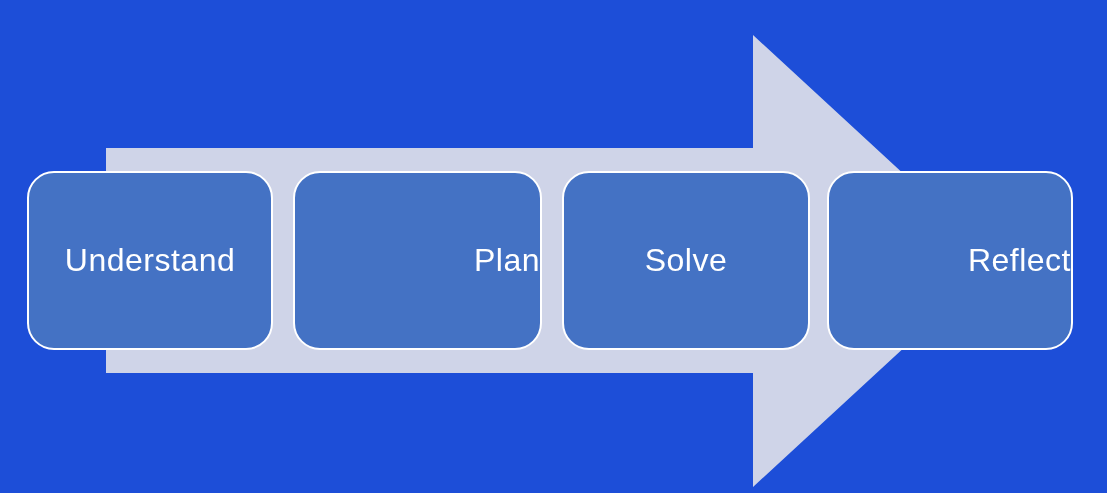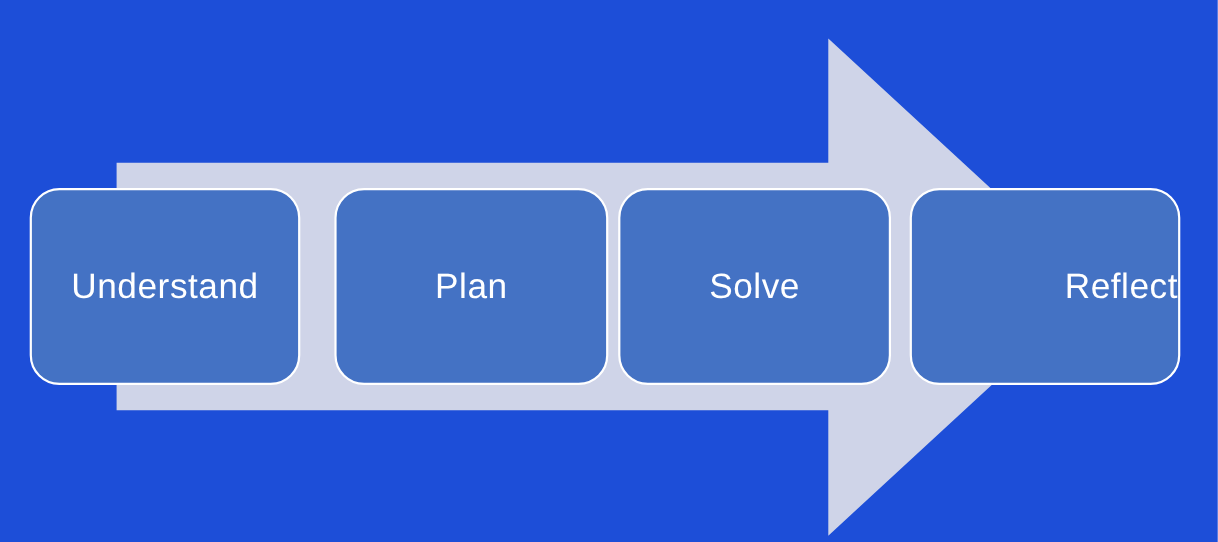--- a/index.html
+++ b/index.html
@@ -37,21 +37,21 @@
     justify-content: center;
   }
   .step-label {
     color: #FFFFFF;
     font-size: 32px;
     font-weight: 400;
     letter-spacing: 0.5px;
     white-space: nowrap;
   }
   .step-1 { left: 27px;  width: 246px; }
-  .step-2 { left: 304px; width: 249px; }
+  .step-2 { left: 293px; width: 249px; justify-content: flex-end; }
   .step-3 { left: 562px; width: 248px; }
   .step-4 { left: 827px; width: 246px; justify-content: flex-end; }
 </style>
 </head>
 <body>
 
 <div class="canvas">
 
   <svg class="arrow-svg" viewBox="0 0 1107 493" aria-hidden="true">
     <polygon points="106,148 753,148 753,35 998,261 753,487 753,373 106,373" fill="#CFD4E8"></polygon>

